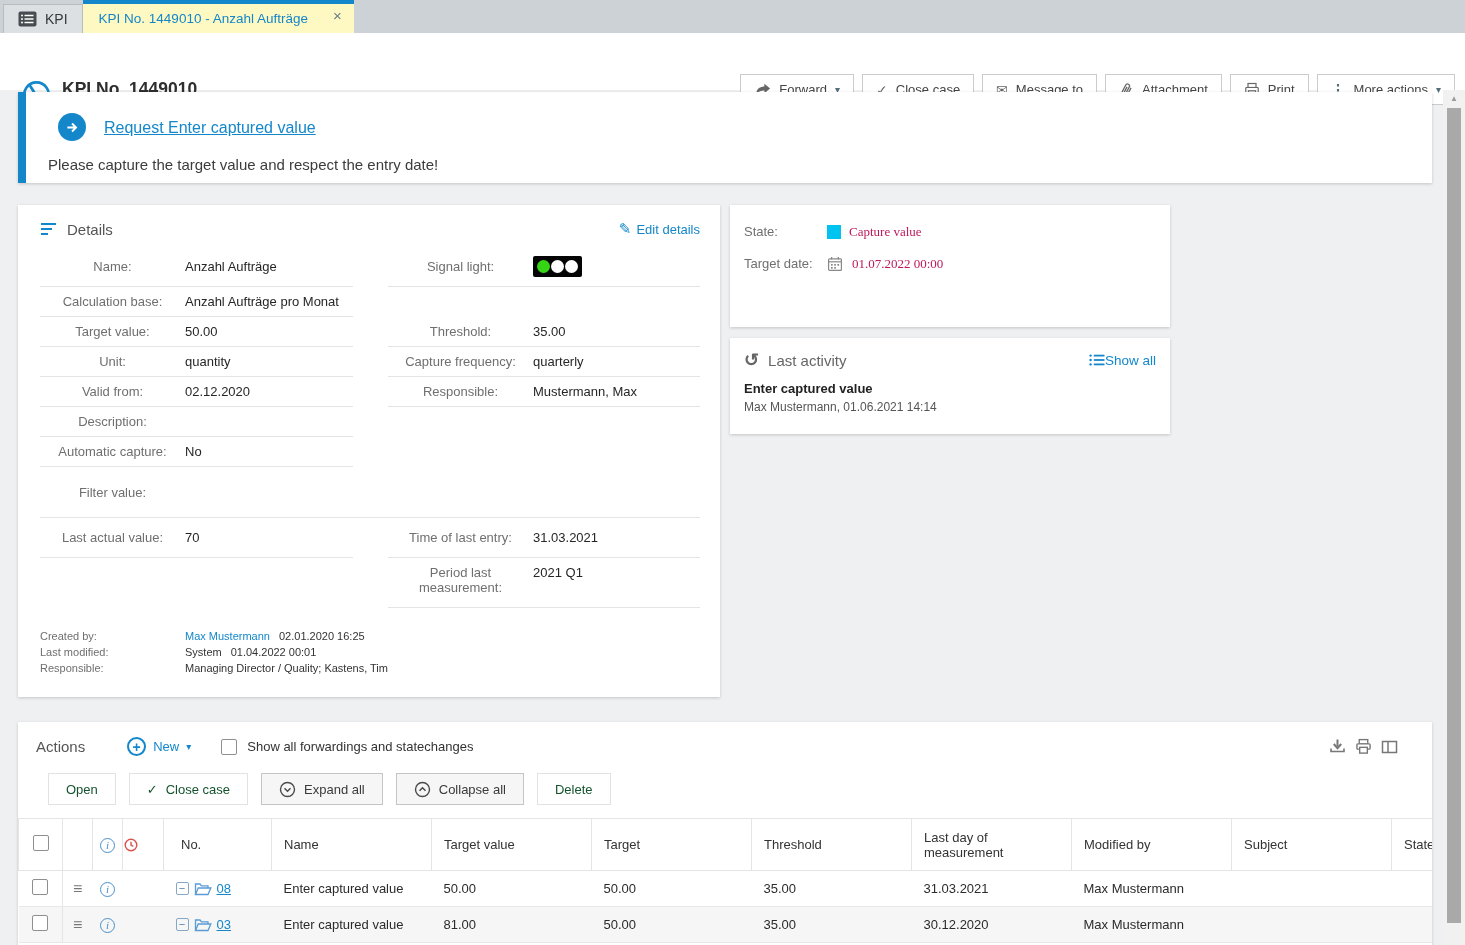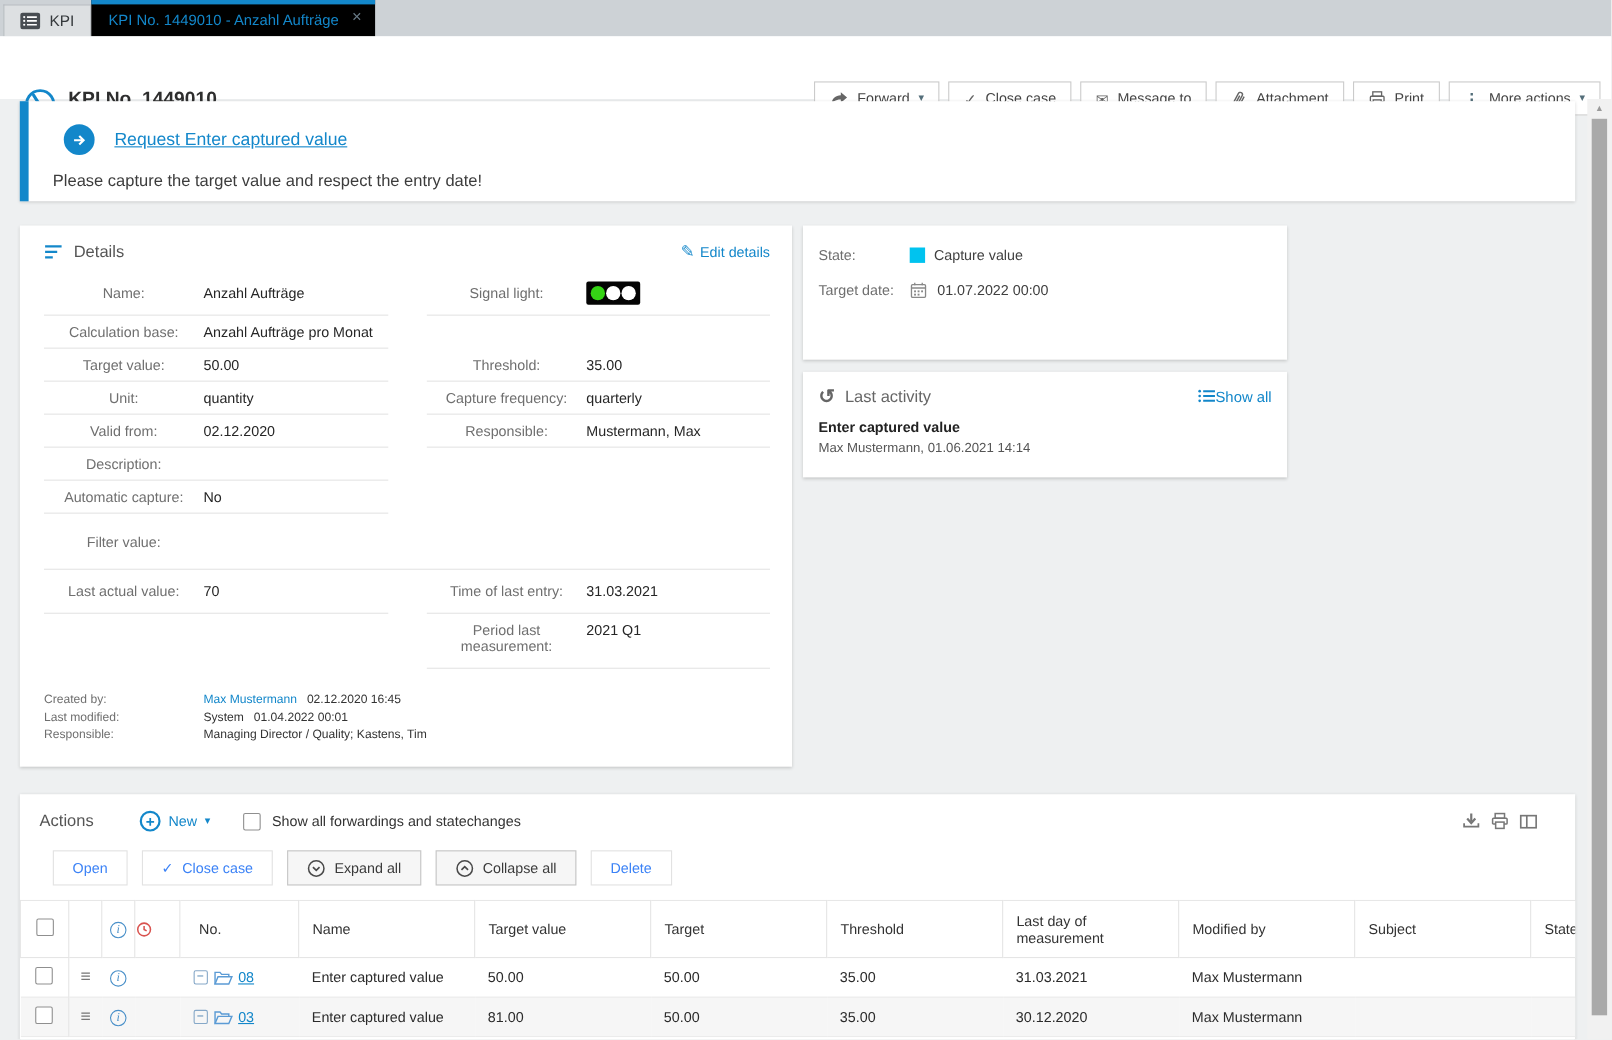--- a/index.html
+++ b/index.html
@@ -4,22 +4,22 @@
 <style>
   * { box-sizing: border-box; margin: 0; padding: 0; }
   html,body { background:#eef0f1; }
   body { font-family:"Liberation Sans", sans-serif; }
   .page { position:relative; width:1465px; height:945px; overflow:hidden; background:#eef0f1; }
 
   
   .tabbar { position:absolute; top:0; left:0; right:0; height:33px; background:#cdd2d6; display:flex; align-items:flex-end; }
   .tab-home { margin-left:3px; height:29px; background:#dde0e2; border:1px solid #b7bcc0; border-bottom:none;
               display:flex; align-items:center; gap:8px; padding:0 14px; font-size:14px; color:#35393c; cursor:pointer; }
-  .tab-active { height:33px; background:#000000; border-top:4px solid var(--accent,#1387ca); display:flex; align-items:center;
-                gap:12px; padding:0 12px 0 16px; font-size:13.5px; color:var(--accent,#1387ca); cursor:pointer; }
+  .tab-active { height:33px; background:#fef9c3; border-top:4px solid var(--accent,#1387ca); display:flex; align-items:center;
+                gap:25px; padding:0 12px 0 16px; font-size:13.5px; color:var(--accent,#1387ca); cursor:pointer; }
   .tab-close { color:#6a7c88; font-size:15px; line-height:1; margin-top:-6px; }
 
   
   .appheader { position:absolute; top:33px; left:0; right:0; height:57px; background:#fff; }
   .gauge-wrap { position:absolute; left:20px; top:43px; }
   .appheader h1 { position:absolute; left:62px; top:46px; font-size:17.5px; color:#2e2e2e; font-weight:bold; }
   .toolbar { position:absolute; right:10px; top:41px; display:flex; gap:8px; }
   .tbtn { height:31px; display:flex; align-items:center; gap:8px; padding:0 13px; background:#fff;
           border:1px solid #cbcbcb; color:#444; font-size:13px; cursor:pointer; }
   .tbtn .glyph { color:#666; font-size:14px; line-height:1; }
@@ -71,21 +71,21 @@
   .traffic { display:inline-flex; align-items:center; gap:1px; background:#040404; border-radius:2px; padding:4px; }
   .lamp { width:13px; height:13px; border-radius:50%; display:inline-block; }
   .lamp.g { background:var(--signal_green,#35d415); }
   .lamp.w { background:#fff; }
 
   
   .state-card { left:730px; top:205px; width:440px; height:122px; padding:17px 14px 0 14px; font-size:13px; }
   .srow { display:flex; align-items:center; margin-bottom:13px; min-height:19px; }
   .srow .lbl { width:83px; font-size:13px; }
   .swatch { width:14px; height:14px; background:var(--state_cyan,#00c3ef); display:inline-block; margin-right:8px; }
-  .sval { color:#404040; }
+  .sval { color:#be185d;font-family:Liberation Serif, serif; }
   .prio-glyph { color:#8b8b8b; font-size:17px; line-height:1; }
   .cal-wrap { margin-right:9px; display:inline-flex; }
 
   
   .activity-card { left:730px; top:338px; width:440px; height:96px; padding:13px 14px; font-size:13px; }
   .ahead { display:flex; align-items:center; gap:9px; }
   .ahead .hist { color:#666; font-size:18px; line-height:1; font-weight:bold; }
   .ahead .atitle { font-size:15px; color:#666; }
   .showall { display:flex; align-items:center; gap:0; color:var(--accent,#1387ca); cursor:pointer; font-size:13.5px; }
   .abody { margin-top:12px; }
@@ -101,21 +101,21 @@
                  color:var(--accent,#1387ca); display:inline-flex; align-items:center; justify-content:center;
                  font-size:14px; font-weight:bold; line-height:1; }
   .new-label { color:var(--accent,#1387ca); }
   .cb { width:16px; height:16px; border:1px solid #8f8f8f; border-radius:2px; background:#fff; display:inline-block; cursor:pointer; }
   .filter-group { display:flex; align-items:center; gap:10px; margin-left:30px; cursor:pointer; color:#333; }
   .head-tools { margin-left:auto; display:flex; align-items:center; gap:9px; padding-right:6px; }
   .head-tools .tool { cursor:pointer; display:inline-flex; }
 
   .actions-toolbar { display:flex; gap:13px; padding:7px 0 13px 30px; }
   .abtn { height:32px; display:flex; align-items:center; gap:8px; padding:0 17px; font-size:13px;
-          background:#fff; border:1px solid #e2e2e2; color:#3b82f6; }
+          background:#fff; border:1px solid #e2e2e2; color:#14532d; }
   .abtn.enabled { border-color:#c5c5c5; color:#3a3a3a; background:#f6f6f6; cursor:pointer; }
   .abtn .glyph { font-size:13px; }
 
   .table-wrap { width:1414px; overflow:hidden; }
   table.atable { width:1533px; border-collapse:collapse; table-layout:fixed; font-size:13px; }
   .atable th { border:1px solid #e5e5e5; height:52px; font-weight:normal; text-align:left;
                padding:0 12px; color:#333; vertical-align:middle; background:#fff; }
   .atable th.center, .atable td.center { text-align:center; padding:0; }
   .atable td { height:36px; padding:0 12px; border-bottom:1px solid #e8e8e8; vertical-align:middle; color:#2b2b2b; }
   .atable td.sel { border-right:1px solid #e5e5e5; text-align:center; padding:0; }
@@ -321,21 +321,21 @@
             <span class="val">2021 Q1</span>
           </div>
       </div>
     </div>
 
     <div class="dfooter">
       <div class="frow">
         <span class="lbl">Created by:</span>
         <span class="fval">
             <span class="flink">Max Mustermann</span>
-            <span>02.12.2020 16:45</span>
+            <span>02.01.2020 16:25</span>
           </span>
       </div>
       <div class="frow">
         <span class="lbl">Last modified:</span>
         <span class="fval">
             <span>System</span>
             <span>01.04.2022 00:01</span>
           </span>
       </div>
       <div class="frow">

